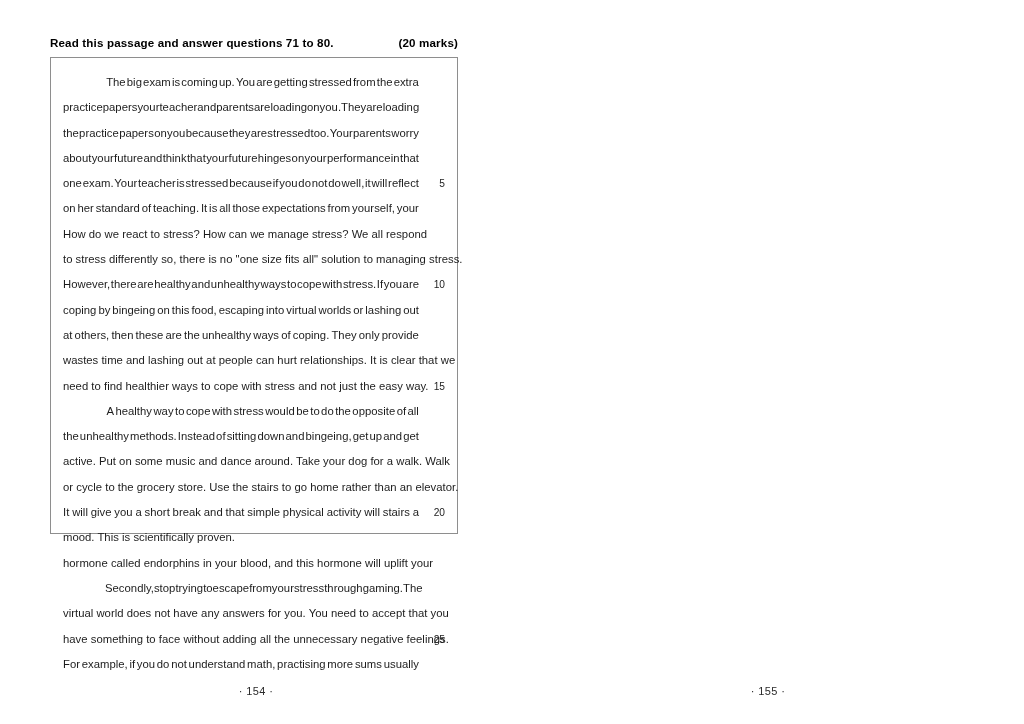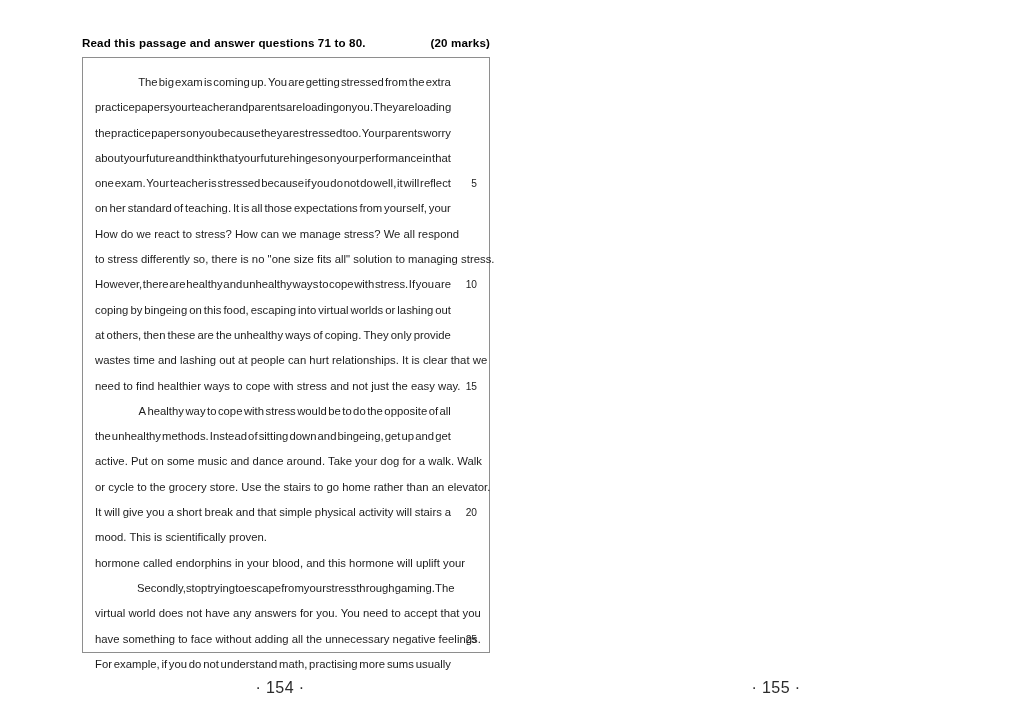--- a/index.html
+++ b/index.html
@@ -12,21 +12,20 @@
     height: 724px;
     font-family: "Liberation Sans", sans-serif;
     color: #1a1a1a;
     position: relative;
     overflow: hidden;
   }
   .spread {
     position: absolute;
     inset: 0;
     display: flex;
-    padding-left: 32px;
   }
   .page {
     position: relative;
     height: 724px;
   }
   .page-left  { width: 512px; }
   .page-right { width: 512px; }
 
   
   .head-row {
@@ -48,21 +47,21 @@
   .passage-box {
     position: absolute;
     border: 1px solid #8e8e8e;
     background: #fff;
     box-sizing: border-box;
   }
   .box-left {
     left: 50px;
     top: 57px;
     width: 408px;
-    height: 596px;
+    height: 477px;
   }
   .passage-inner {
     padding: 12px 12px 10px 12px;
   }
 
   
   .tline {
     position: relative;
     font-size: 11.3px;
     line-height: 25.3px;
@@ -85,21 +84,21 @@
     letter-spacing: 0;
   }
   .box-left .passage-inner { width: 356px; }
 
   
   .folio {
     position: absolute;
     bottom: 28px;
     width: 100%;
     text-align: center;
-    font-size: 16px;
+    font-size: 11px;
     color: #2b2b2b;
     letter-spacing: 0.4px;
   }
   .folio-left  { left: 0; bottom: 27px; }
   .folio-right { left: 0; bottom: 27px; }
 </style>
 </head>
 <body>
 
 <div class="spread">

